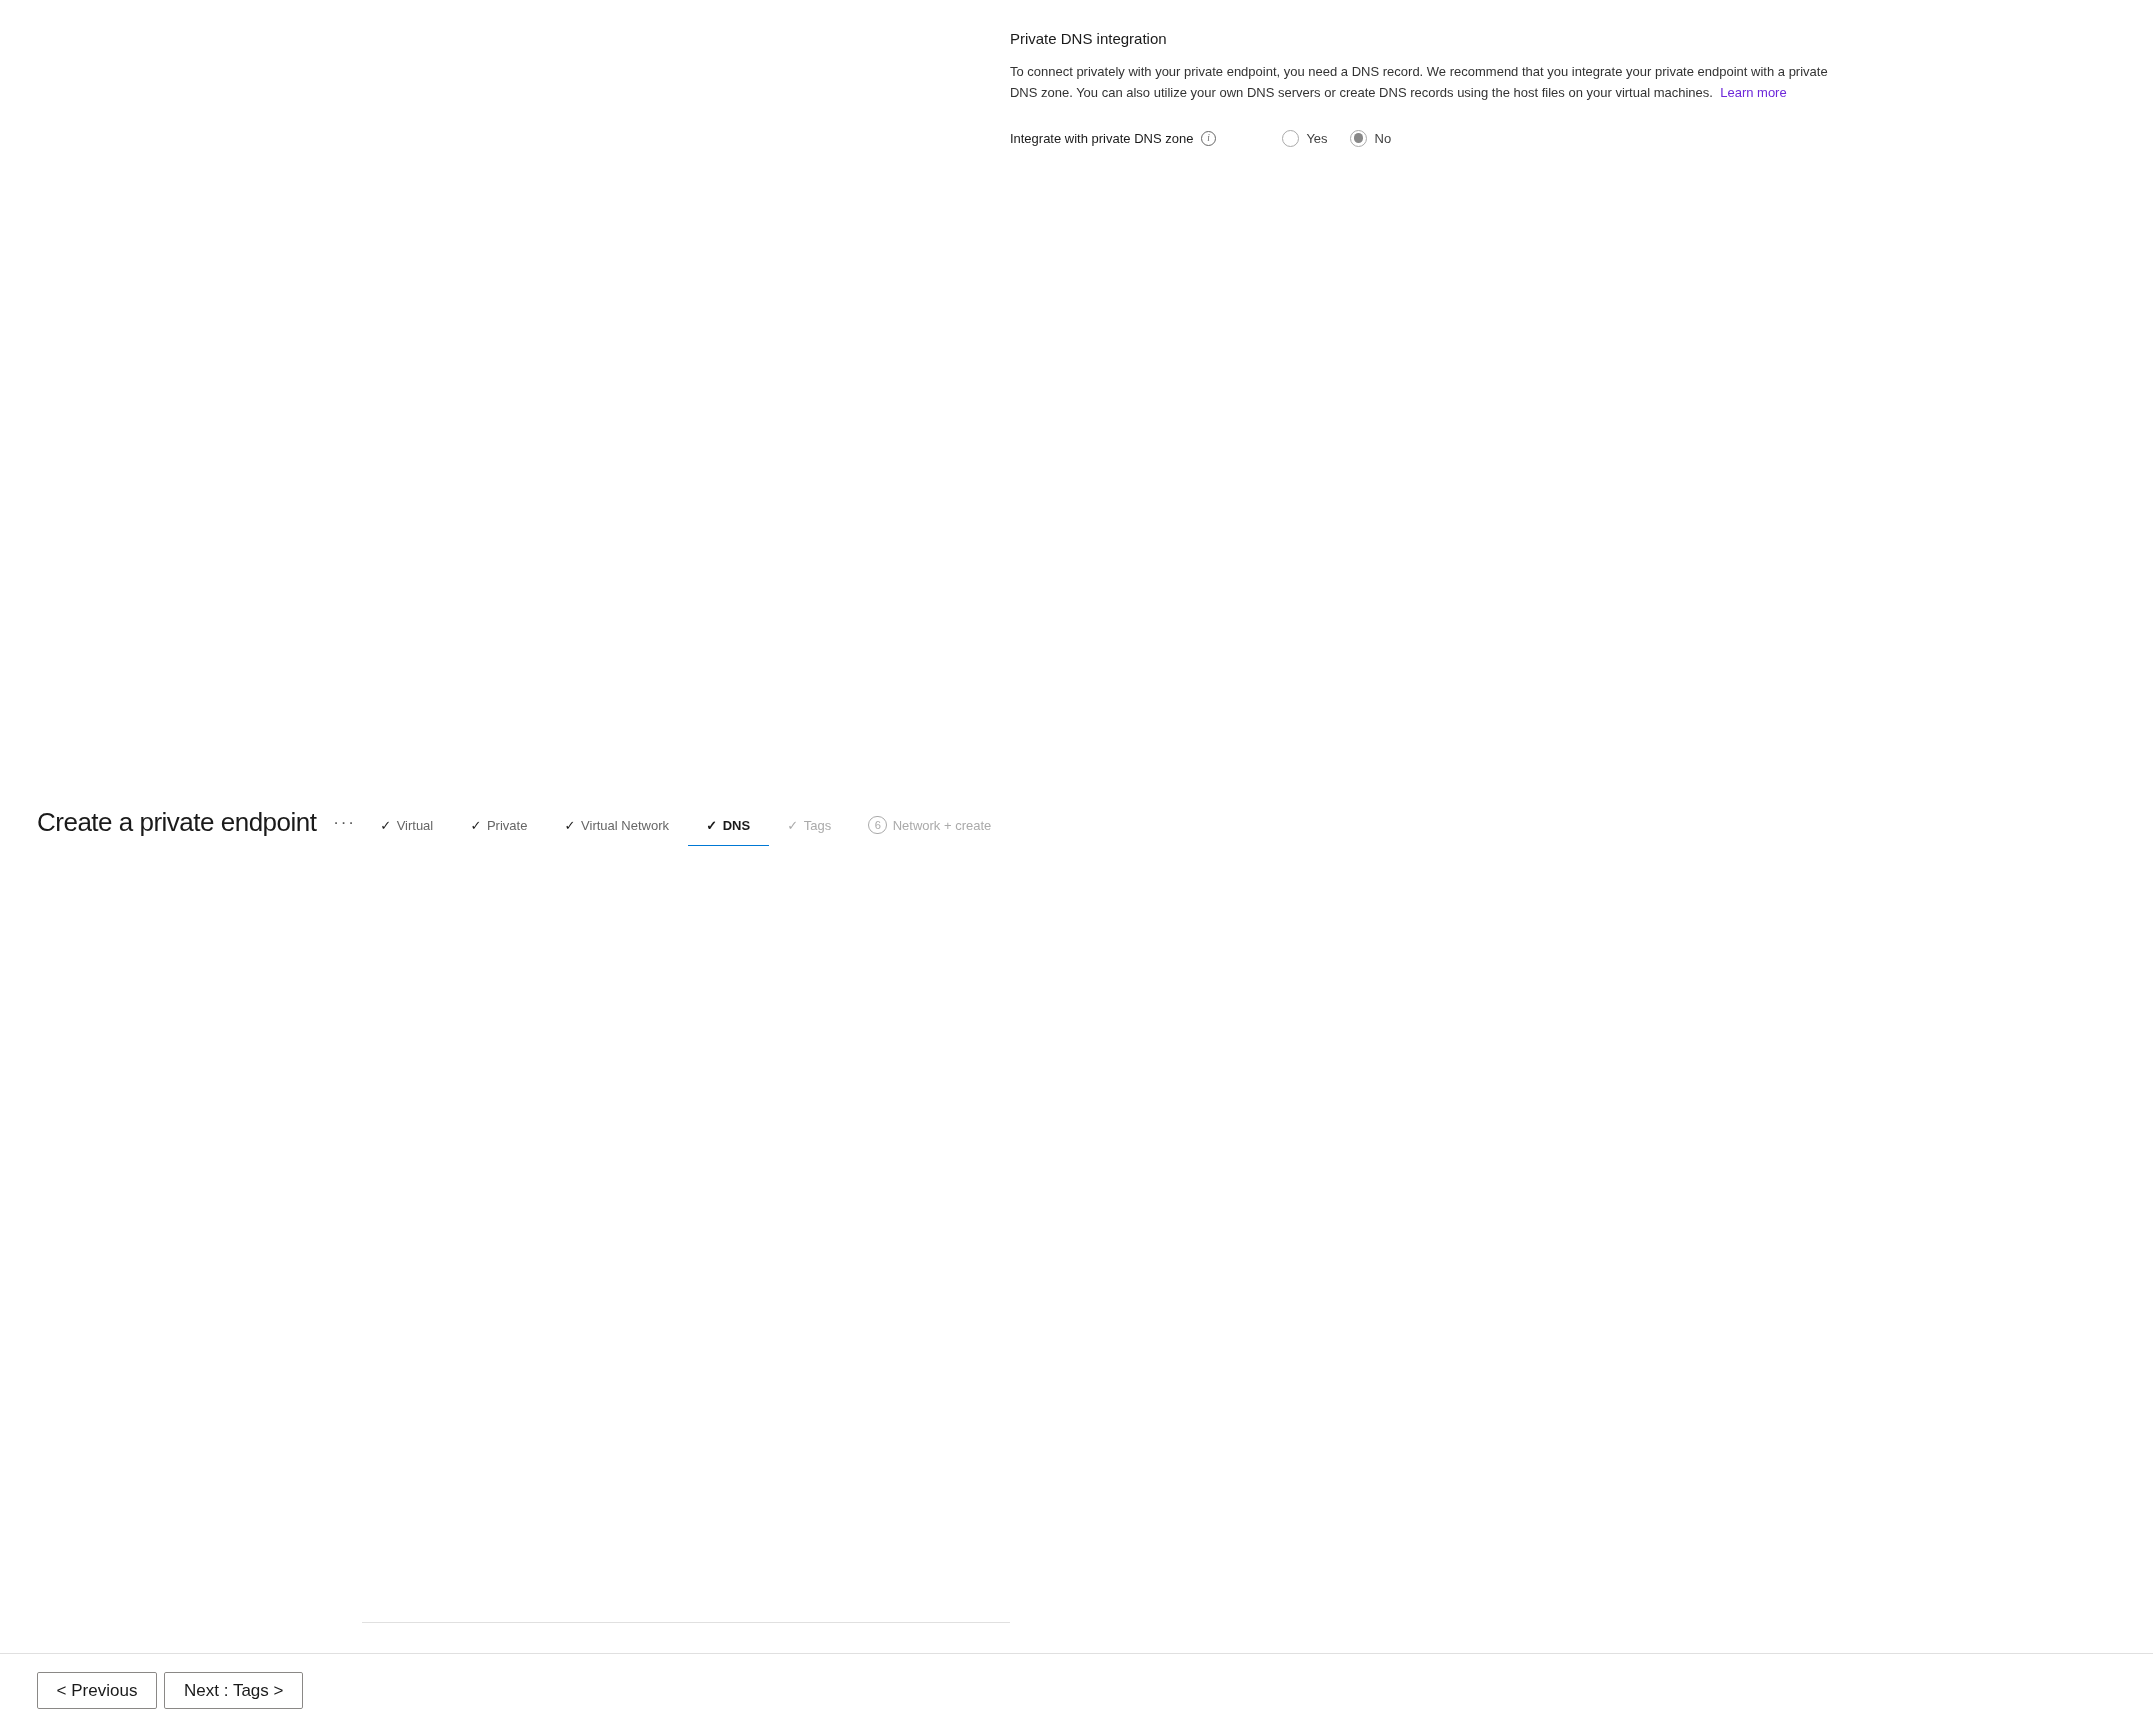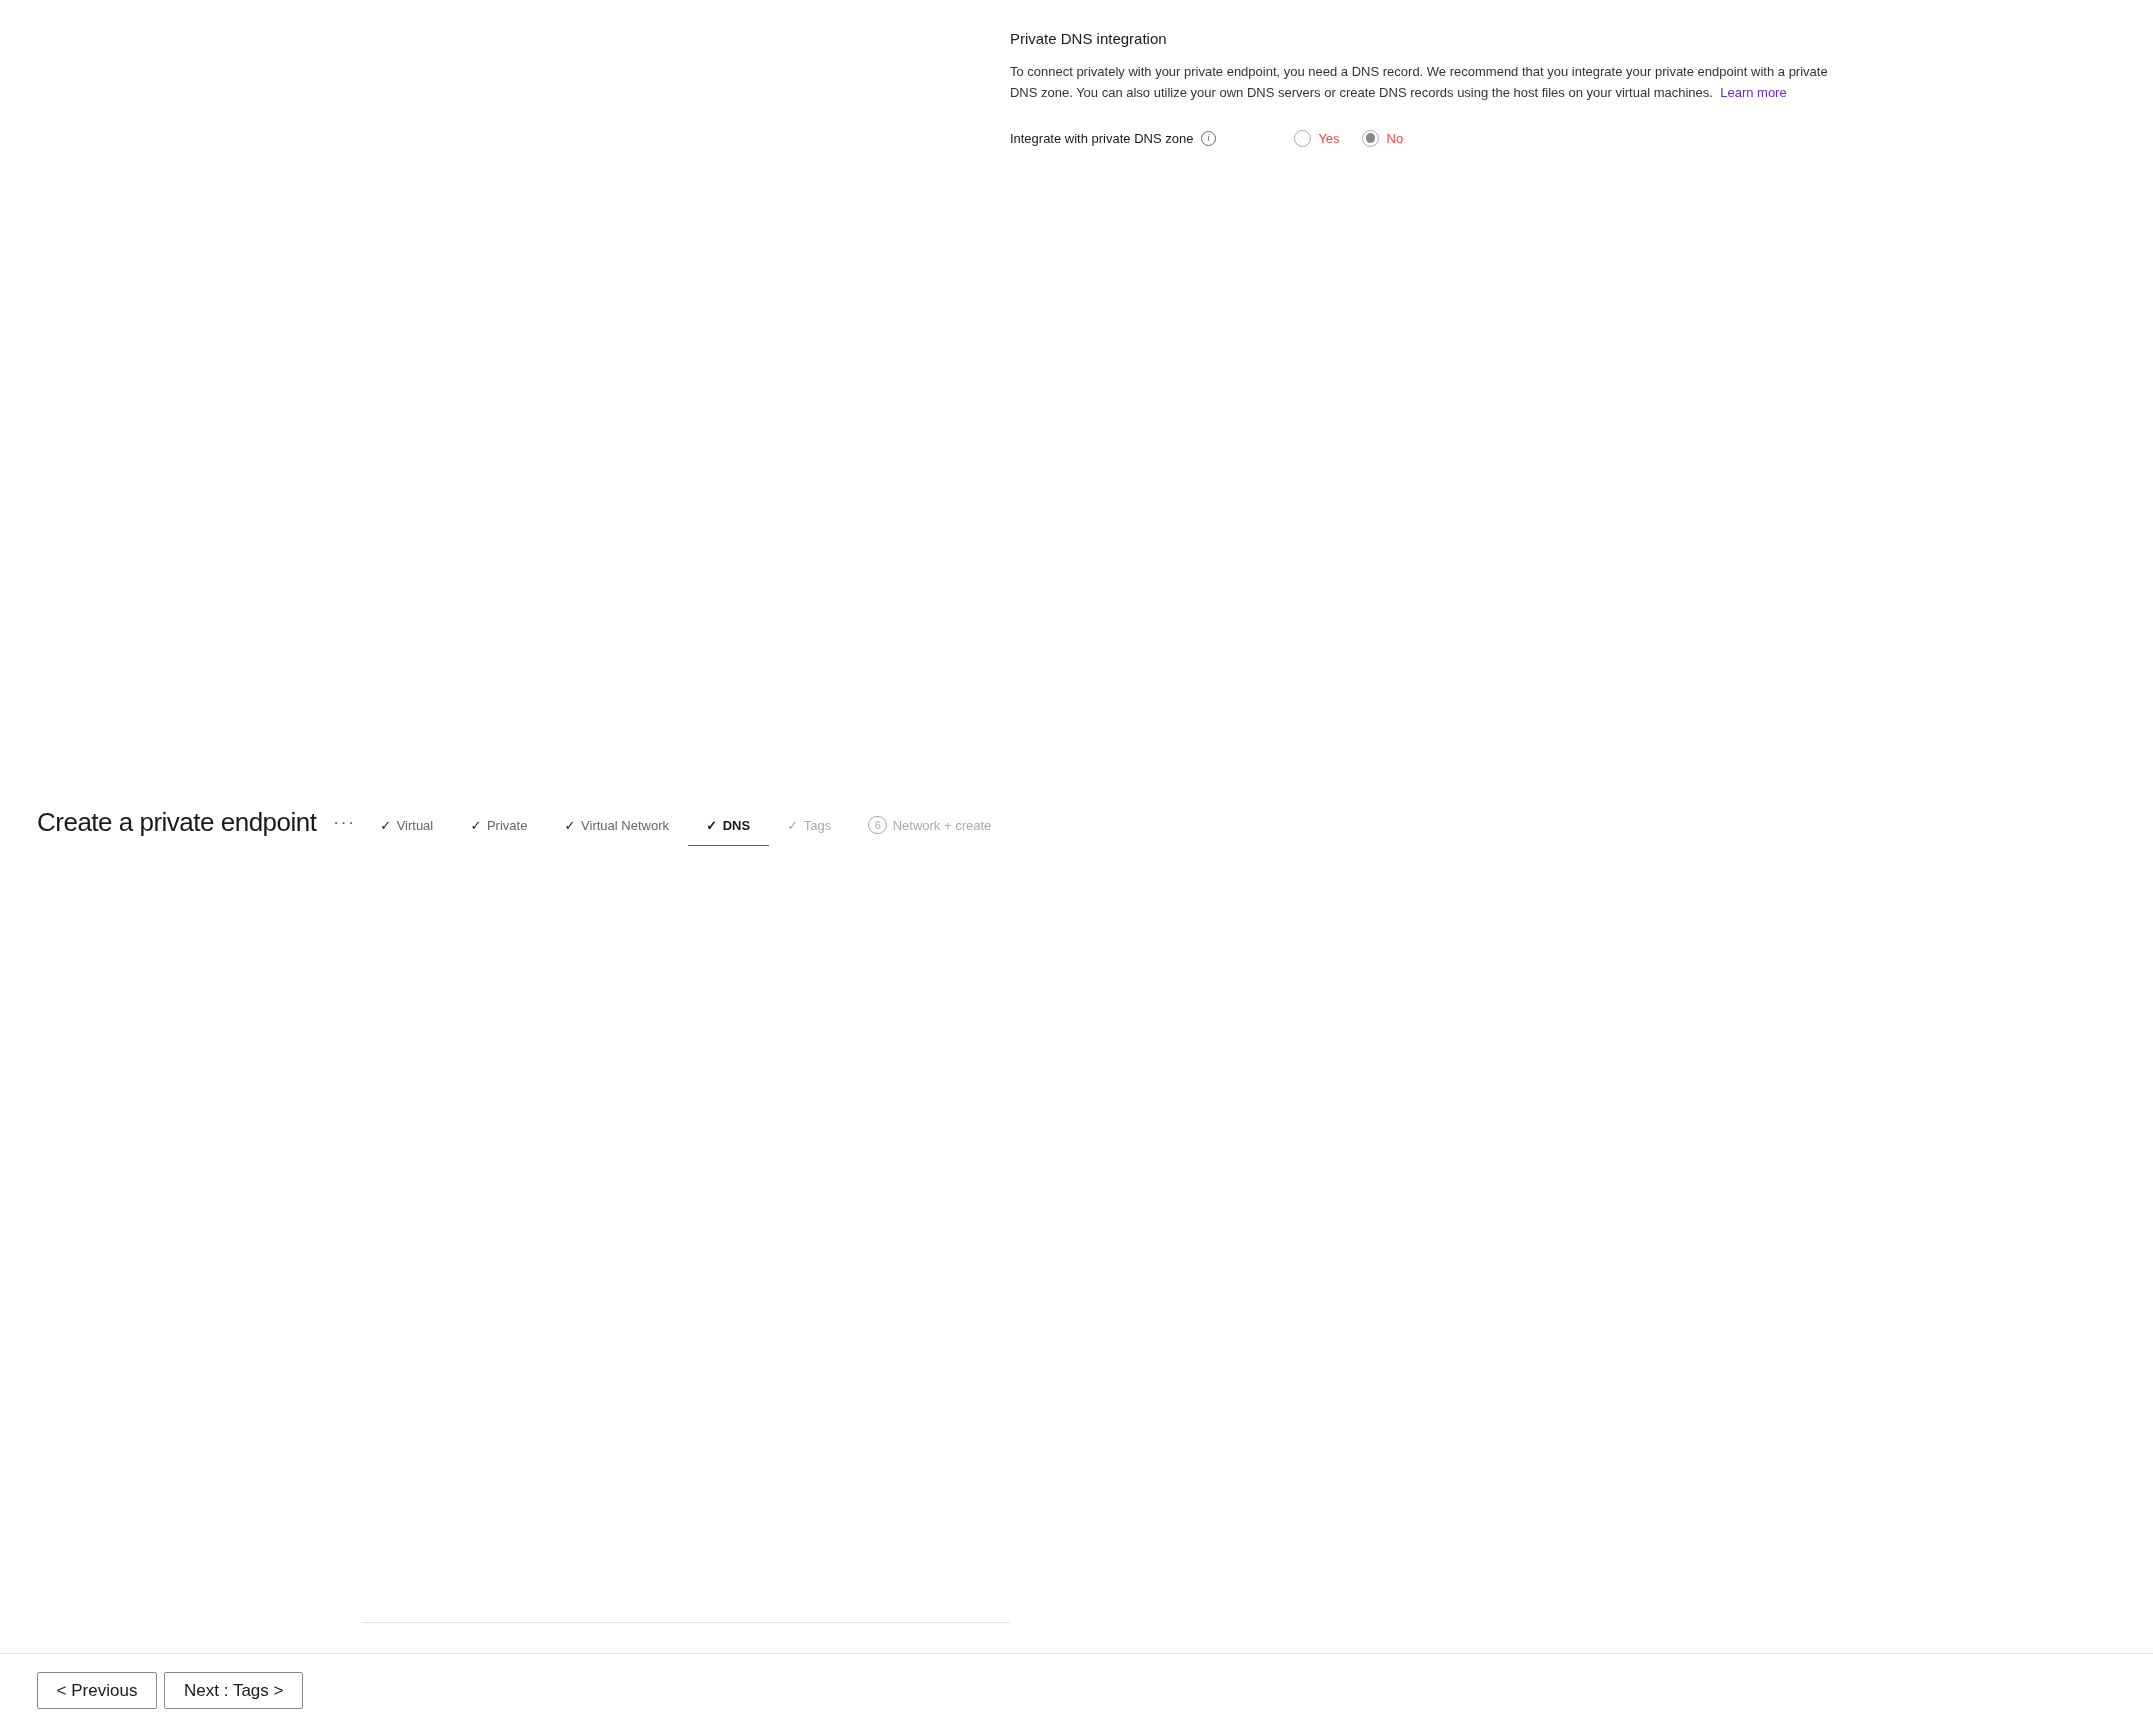--- a/index.html
+++ b/index.html
@@ -135,21 +135,21 @@
     .learn-more-link {
       color: #6d28d9;
       text-decoration: none;
       font-size: 13px;
     }
 
     
     .form-row {
       display: flex;
       align-items: center;
-      gap: 42px;
+      gap: 30px;
       margin-top: 26px;
       text-align: right;
     }
 
     .form-label {
       display: flex;
       align-items: center;
       gap: 7.5px;
       font-size: 13px;
       color: #1a1a1a;
@@ -202,21 +202,21 @@
 
     .radio-inner {
       width: 9.3px;
       height: 9.3px;
       border-radius: 50%;
       background: #888;
     }
 
     .radio-label {
       font-size: 13px;
-      color: #ef4444;
+      color: #404040;
     }
 
     
     .footer {
       border-top: 0.9px solid #e0e0e0;
       padding: 18.6px 37px;
       display: flex;
       gap: 7.5px;
       background: #fff;
     }

